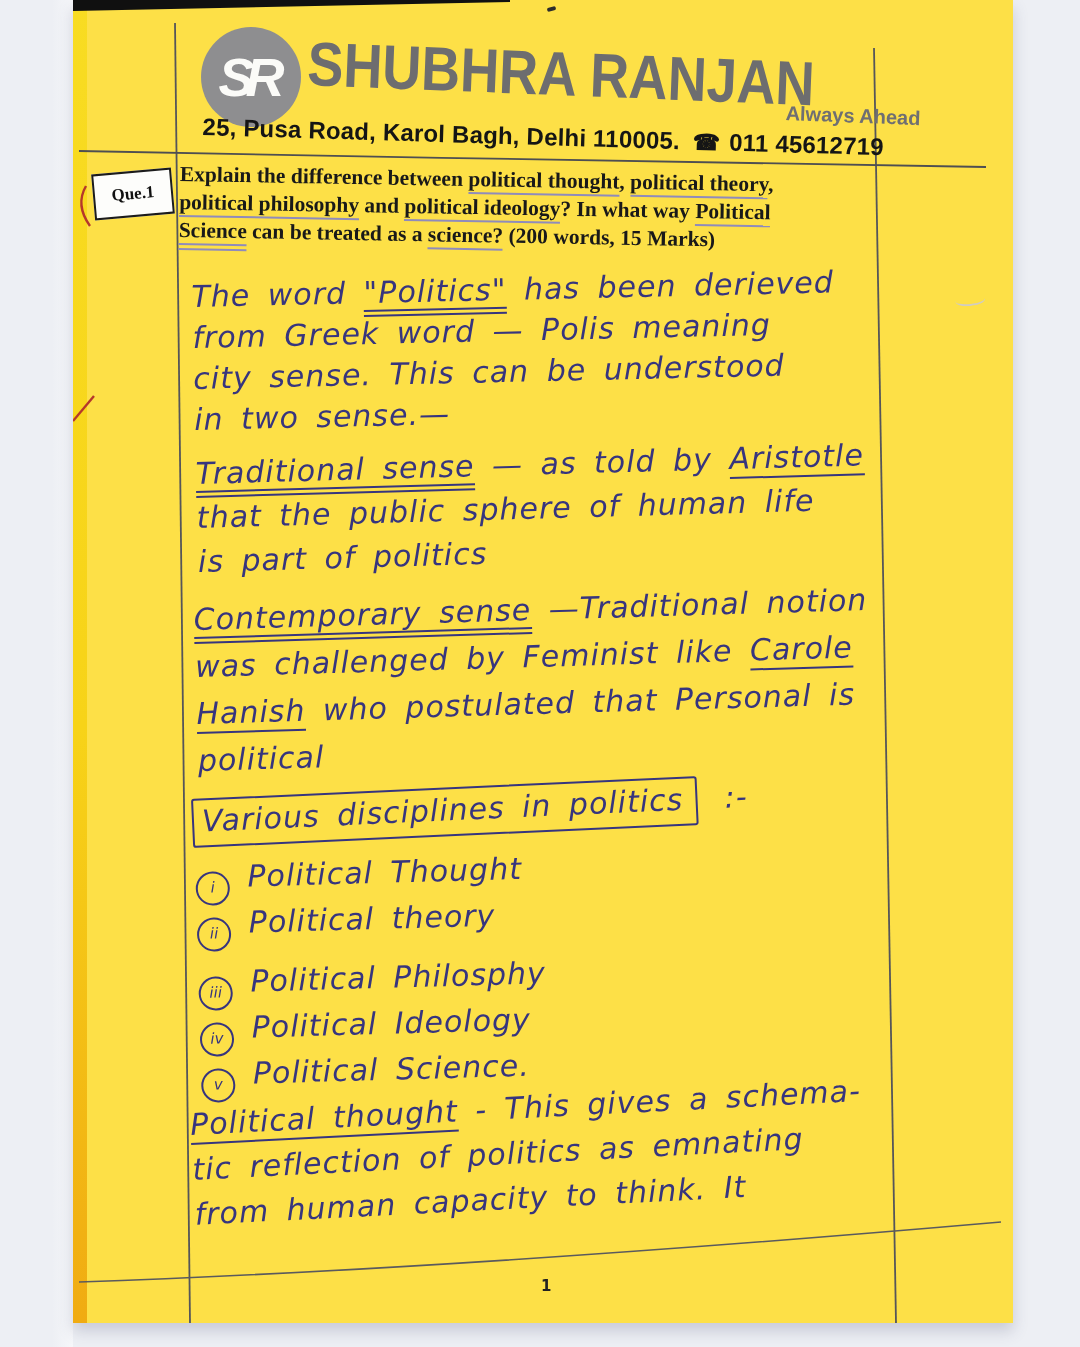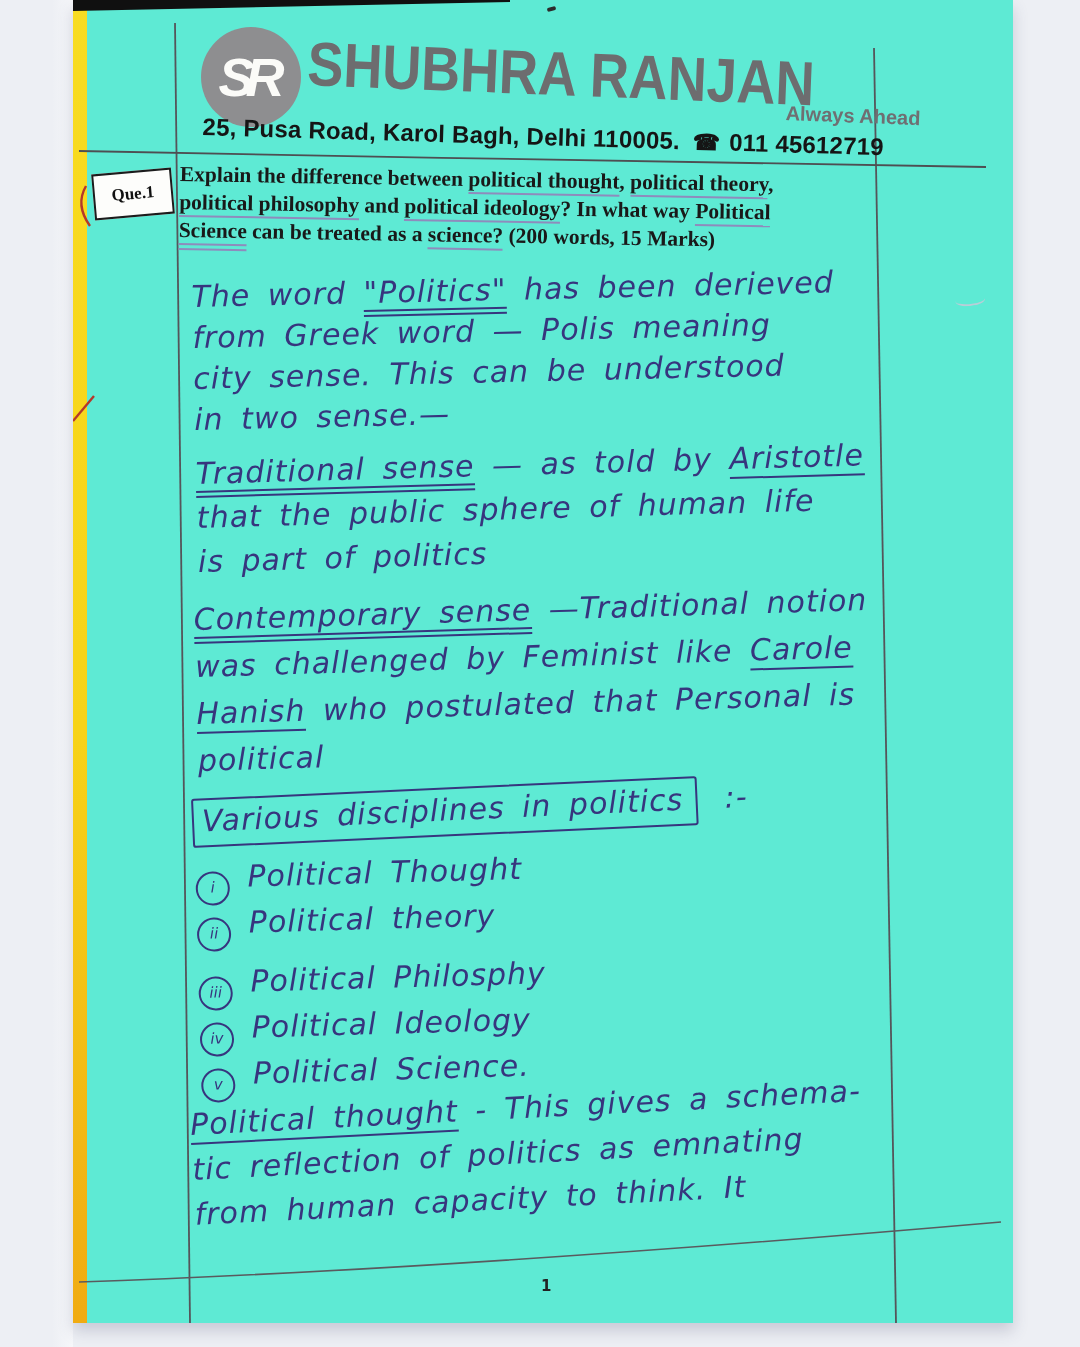--- a/index.html
+++ b/index.html
@@ -1,21 +1,21 @@
 <!DOCTYPE html>
 <html><head>
 <meta charset="utf-8">
 <style>
   html,body{margin:0;padding:0;}
   body{background:#edeff4;font-family:"Liberation Sans",sans-serif;}
   .stage{position:relative;width:1080px;height:1347px;background:#edeff4;overflow:hidden;}
   .stage::before{content:"";position:absolute;left:52px;top:0;width:21px;height:1347px;
     background:linear-gradient(90deg,#edeff4,#f6f7fa);}
   
-  .paper{position:absolute;left:73px;top:0;width:940px;height:1323px;background:#5eead4;
+  .paper{position:absolute;left:73px;top:0;width:940px;height:1323px;background:#fde047;
     box-shadow:0 8px 14px rgba(70,72,110,.22);}
   .yellow-edge{position:absolute;left:0;top:0;width:14px;height:100%;
     background:linear-gradient(180deg,#f8dc22 0%,#f7d318 55%,#f0ab12 100%);}
   .black-wedge{position:absolute;left:0;top:0;width:437px;height:11px;background:#101010;
     clip-path:polygon(0 0,100% 0,100% 18%,0 100%);}
   .scan-dot{position:absolute;left:474px;top:7px;width:9px;height:4px;background:#2c2c2c;
     border-radius:2px;transform:rotate(-14deg);}
   .pencil-mark{position:absolute;left:882px;top:292px;width:30px;height:12px;
     border-bottom:2.5px solid #c9c9d8;border-radius:45%;transform:rotate(-6deg);opacity:.85;}
   .rules{position:absolute;left:0;top:0;}

